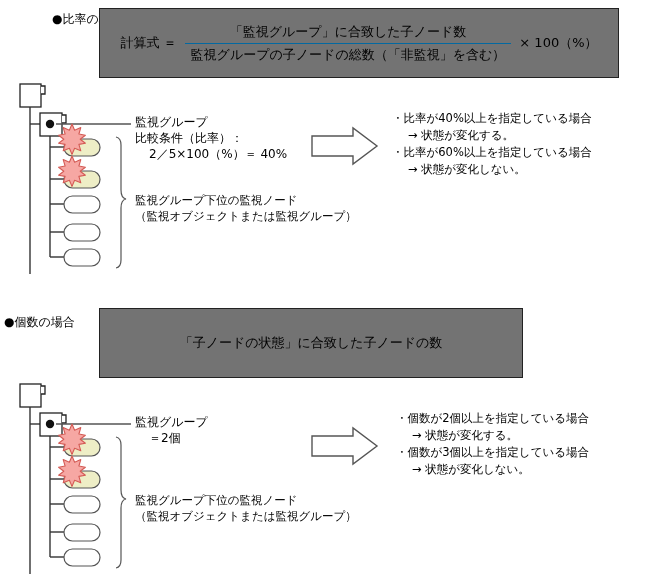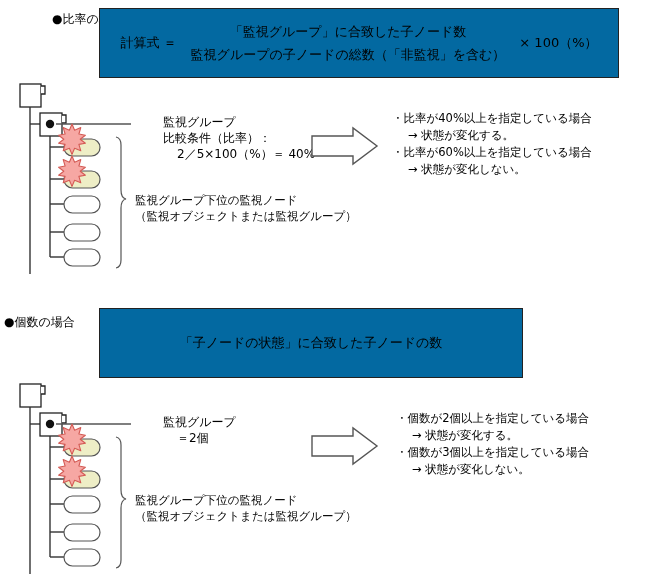--- a/index.html
+++ b/index.html
@@ -9,30 +9,30 @@
     font-family:"DejaVu Sans","Liberation Sans",sans-serif;
     color:#000000;
     position:relative;
     overflow:hidden;
   }
   .abs{position:absolute;}
   .sec-head{
     font-size:12px;line-height:14px;white-space:nowrap;
   }
   .formula-box{
-    border:1px solid #222;background:#0369a1;box-sizing:border-box;
+    border:1px solid #222;background:#737373;box-sizing:border-box;
   }
   .formula-inner{
     display:flex;align-items:center;justify-content:center;
     height:100%;gap:8px;font-size:13px;
   }
   .frac{display:inline-flex;flex-direction:column;align-items:center;}
   .frac .num{padding:0 6px 2px 6px;font-size:13px;white-space:nowrap;}
   .frac .den{padding:2px 6px 0 6px;font-size:13px;white-space:nowrap;border-top:1px solid #0369a1;}
-  .lbl{font-size:12px;line-height:16px;white-space:nowrap;margin-left:28px;}
+  .lbl{font-size:12px;line-height:16px;white-space:nowrap;}
   .lbl-sm{font-size:11.5px;line-height:16px;white-space:nowrap;}
   .right-list{font-size:11.5px;line-height:17px;white-space:nowrap;}
   svg{display:block;overflow:visible;}
 </style>
 </head>
 <body>
 
 <div class="abs sec-head" style="left:4px;top:12px;margin-left:48px;">●比率の場合</div>
 
 <div class="abs formula-box" style="left:99px;top:8px;width:520px;height:70px;">

